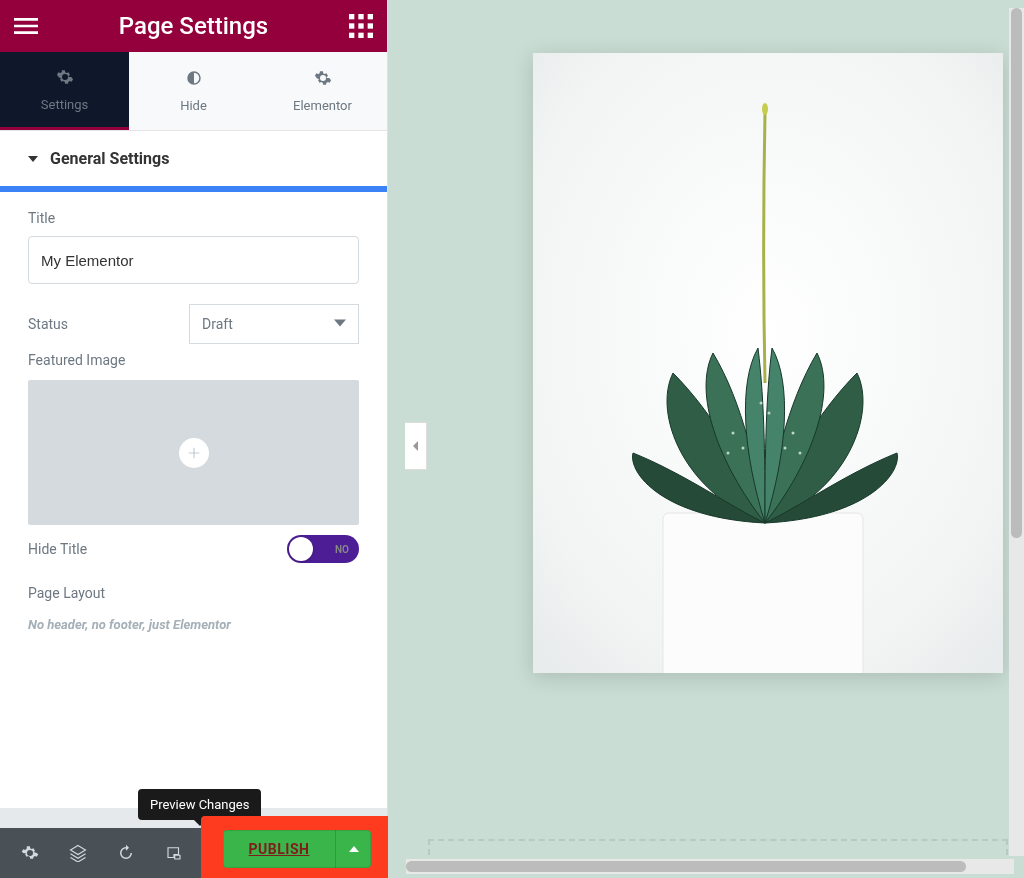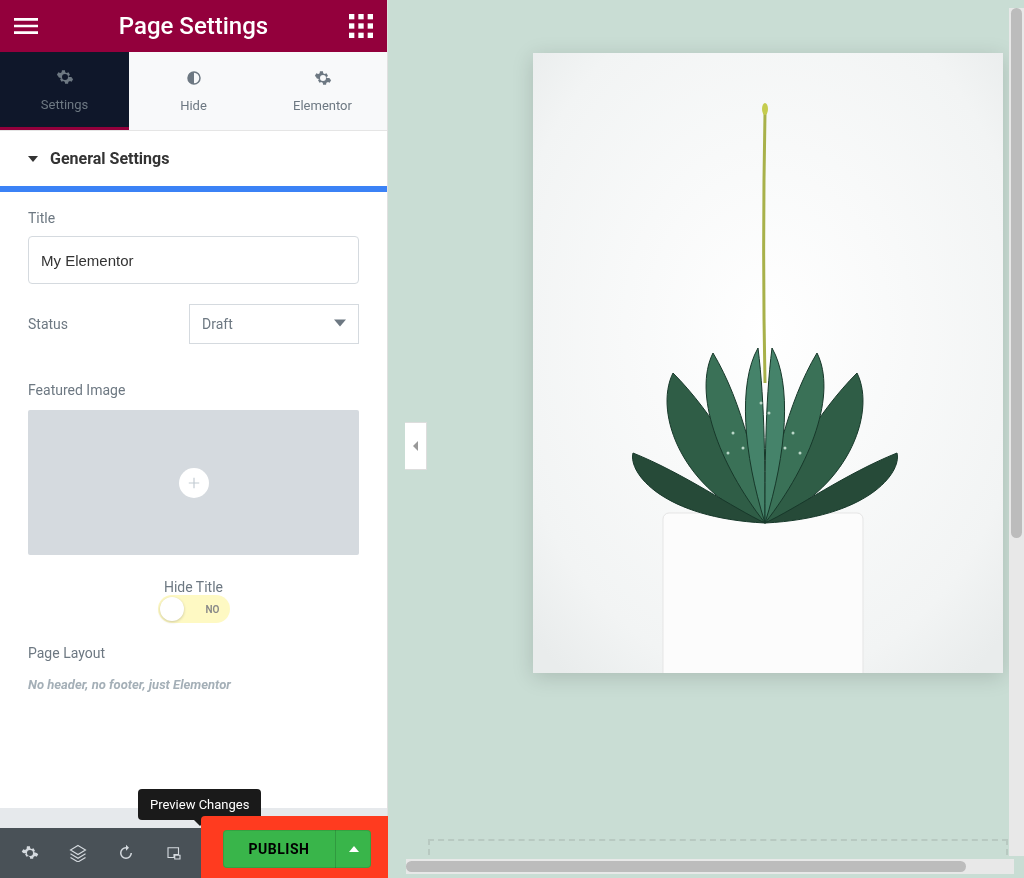--- a/index.html
+++ b/index.html
@@ -50,41 +50,41 @@
       display:flex; align-items:center; justify-content:space-between; padding:0 12px; cursor:pointer;
       color:#6d7882; font-size:14px;
     }
     .select svg { width:12px; height:12px; fill:#6d7882; }
     .featured-box {
       width:100%; height:145px; background:#d5dadf; border-radius:2px;
       display:flex; align-items:center; justify-content:center; cursor:pointer; margin-top:12px;
     }
     .plus-circ { width:30px; height:30px; border-radius:50%; background:#fff; display:flex; align-items:center; justify-content:center; }
     .plus-circ svg { width:14px; height:14px; fill:#c2cbd2; }
-    .toggle { width:72px; height:28px; border-radius:14px; background:#fef9c3; position:relative; cursor:pointer; display:flex; align-items:center; justify-content:flex-end; padding-right:10px; }
+    .toggle { width:72px; height:28px; border-radius:14px; background:#4c1d95; position:relative; cursor:pointer; display:flex; align-items:center; justify-content:flex-end; padding-right:10px; }
     .toggle-knob { position:absolute; left:2px; top:2px; width:24px; height:24px; border-radius:50%; background:#fff; box-shadow:0 1px 3px rgba(0,0,0,0.2); }
     .toggle-label { font-size:10px; color:#888; font-weight:600; }
     .help-text { font-style:italic; font-size:13px; color:#a4afb7; line-height:1.5; margin-top:14px; }
     .bottom-gap { height:20px; background:#e6e9ec; }
     
     .footer {
       height:50px; background:#495157; display:flex; align-items:flex-end; padding:0 8px; gap:4px;
       position:relative;
     }
     .footer-btn { width:44px; height:50px; display:flex; align-items:center; justify-content:center; cursor:pointer; }
     .footer-btn svg { width:18px; height:18px; fill:#d5dadf; }
     .publish-wrap {
       position:absolute; right:-6px; bottom:-4px;
       width:192px; height:66px; background:#ff3b1f; border-radius:4px; display:flex; align-items:center; justify-content:center; padding:0;
     }
     .publish-btn {
       height:38px; background:#39b54a; border-radius:4px; display:flex; align-items:center;
       box-shadow: inset 0 0 0 1px rgba(0,0,0,0.1); overflow:hidden;
     }
-    .publish-text { color:#000000; font-weight:700; font-size:14px; padding:0 26px; letter-spacing:0.5px; cursor:pointer; }
+    .publish-text { color:#7f1d1d; font-weight:700; font-size:14px; padding:0 26px; letter-spacing:0.5px; cursor:pointer;text-decoration:underline; }
     .publish-caret { width:36px; height:38px; display:flex; align-items:center; justify-content:center; border-left:1px solid rgba(0,0,0,0.15); cursor:pointer; }
     .publish-caret svg { width:10px; height:10px; fill:#fff; }
     
     .tooltip { position:absolute; bottom:58px; left:138px; background:#1a1a1a; color:#fff; font-size:13px; padding:8px 12px; border-radius:4px; white-space:nowrap; }
     .tooltip::after { content:""; position:absolute; bottom:-6px; left:50%; margin-left:-6px; border:6px solid transparent; border-top-color:#1a1a1a; border-bottom:none; }
     
     .preview { flex:1; background:#c9ddd4; position:relative; overflow:hidden; }
     .preview-inner { position:absolute; left:18px; top:6px; right:6px; bottom:6px; background:#c9ddd4; border-radius:6px; }
     .collapse-tab {
       position:absolute; left:-1px; top:416px; width:22px; height:48px; background:#fff; border:1px solid #ddd;
@@ -163,32 +163,32 @@
       <div class="row">
         <span class="field-label">Status</span>
         <div class="select">
           <span>Draft</span>
           <span><svg viewBox="0 0 10 10">
                 <path d="M0 2h10L5 8z"></path>
               </svg></span>
         </div>
       </div>
 
-      <div style="margin-top:38px;">
+      <div style="margin-top:8px;">
         <label class="field-label">Featured Image</label>
         <div class="featured-box">
           <div class="plus-circ">
             <svg viewBox="0 0 24 24">
                 <path d="M11 3h2v8h8v2h-8v8h-2v-8H3v-2h8z"></path>
               </svg>
           </div>
         </div>
       </div>
 
-      <div class="row" style="margin-top:24px;flex-direction:column;">
+      <div class="row" style="margin-top:10px;">
         <span class="field-label">Hide Title</span>
         <div class="toggle">
           <span class="toggle-label">NO</span>
           <div class="toggle-knob"></div>
         </div>
       </div>
 
       <div class="row" style="margin-top:22px;text-align:center;">
         <span class="field-label">Page Layout</span>
       </div>

